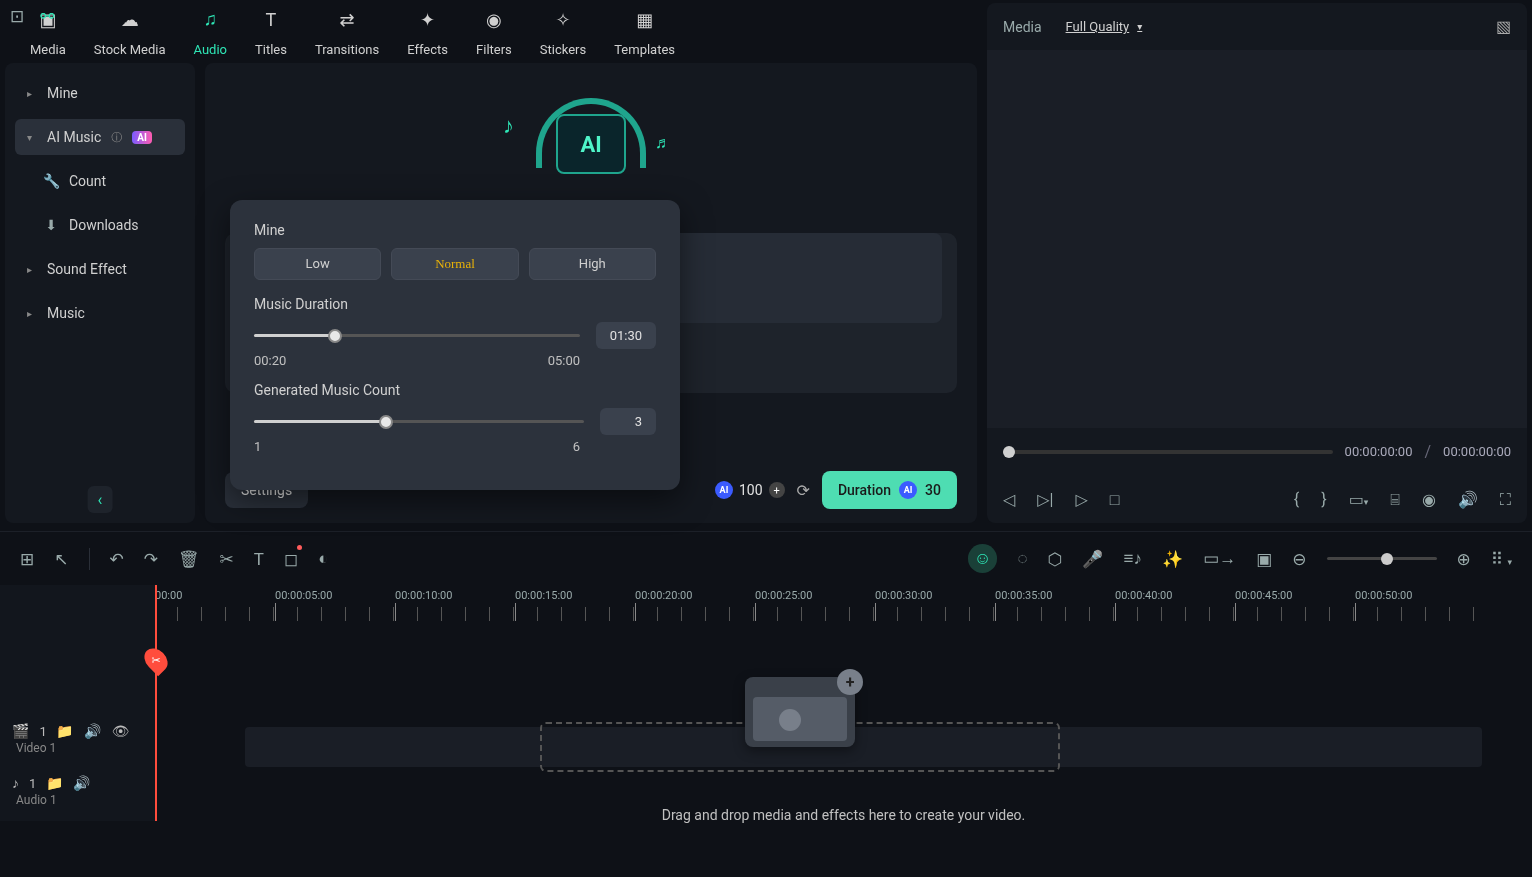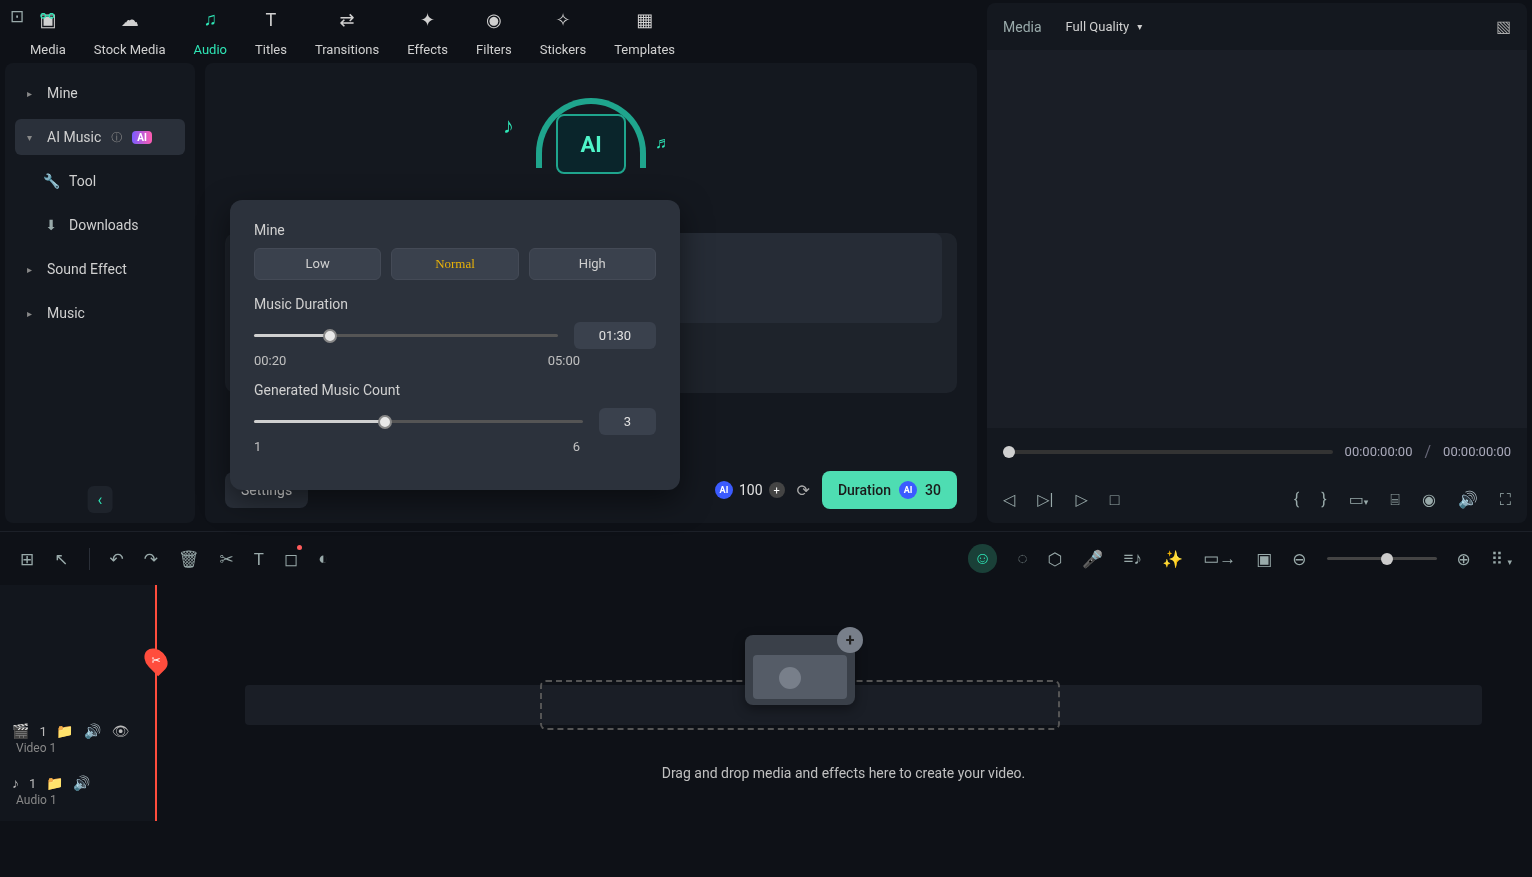--- a/index.html
+++ b/index.html
@@ -48,28 +48,28 @@
   
   .popup { position: absolute; left: 230px; top: 200px; width: 450px; background: #2c323c; border-radius: 12px; padding: 22px 24px; box-shadow: 0 10px 30px rgba(0,0,0,0.5); z-index: 50;}
   .pop-label { font-size: 14px; color: #d0d0d0; margin-bottom: 10px;}
   .tempo-row { display: flex; gap: 10px; margin-bottom: 16px;}
   .tempo-btn { flex: 1; background: #3a414d; border-radius: 6px; padding: 7px 2px; text-align: center; font-size: 13px; color: #d0d0d0; cursor: pointer; border: 1px solid #444a56;}
   .tempo-btn.active { color: #eab308; font-family: Liberation Serif, serif; }
   .slider-row { display: flex; align-items: center; gap: 16px; margin-bottom: 4px;}
   .slider-track { flex: 1; height: 3px; background: #555; border-radius: 2px; position: relative;}
   .slider-fill { position: absolute; height: 3px; background: #d0d0d0; border-radius: 2px; left: 0;}
   .slider-thumb { position: absolute; width: 14px; height: 14px; background: #e8e8e8; border: 2px solid #888; border-radius: 50%; top: 50%; transform: translate(-50%,-50%);}
-  .slider-value { background: #3a414d; border-radius: 6px; padding: 6px 25px; font-size: 13px; color: #e0e0e0; min-width: 56px; text-align: right;}
+  .slider-value { background: #3a414d; border-radius: 6px; padding: 6px 14px; font-size: 13px; color: #e0e0e0; min-width: 56px; text-align: right;}
   .slider-minmax { display: flex; justify-content: space-between; font-size: 13px; color: #c0c0c0; margin-bottom: 14px; padding-right: 76px;}
   
   
   .player { width: 540px; background: #14181f; border-radius: 8px; height: 520px; display: flex; flex-direction: column; margin-top: -60px;}
   .player-header { display: flex; align-items: center; gap: 14px; padding: 10px 16px;}
   .player-header .pl-label { font-size: 14px; color: #9aa;}
-  .quality-dd { display: flex; align-items: center; gap: 8px; padding: 6px 10px; border-radius: 4px; font-size: 13px; color: #d0d0d0;}
+  .quality-dd { display: flex; align-items: center; gap: 8px; padding: 6px 10px; border-radius: 4px; font-size: 13px; color: #d0d0d0; text-decoration: underline;}
   .snap-btn { margin-left: auto; color: #aaa; cursor: pointer;}
   .player-canvas { flex: 1; background: #1a1e26;}
   .player-controls { padding: 14px 16px;}
   .playhead-row { display: flex; align-items: center; gap: 12px; margin-bottom: 29px;}
   .ph-track { flex: 1; height: 4px; background: #333; border-radius: 2px; position: relative;}
   .ph-thumb { position: absolute; width: 12px; height: 12px; background: #d0d0d0; border-radius: 50%; top: 50%; left: 0%; transform: translate(0%,-50%);}
   .time { font-size: 13px; color: #aab;}
   .time-sep { color: #667;}
   .transport-row { display: flex; align-items: center; gap: 22px;}
   .tctrl { color: #9aa; cursor: pointer; font-size: 16px;}
@@ -161,21 +161,21 @@
         <span>Mine</span>
       </div>
     <div class="side-item selected">
         <span class="chev">▾</span>
         <span>AI Music</span> 
         <span style="font-size:11px;color:#888;">ⓘ</span> 
         <span class="ai-badge">AI</span>
       </div>
     <div class="side-item" style="padding-left:28px;">
         <span class="ico">🔧</span>
-        <span>Tool</span>
+        <span>Count</span>
       </div>
     <div class="side-item" style="padding-left:28px;">
         <span class="ico">⬇</span>
         <span>Downloads</span>
       </div>
     <div class="side-item">
         <span class="chev">▸</span>
         <span>Sound Effect</span>
       </div>
     <div class="side-item">
@@ -333,20 +333,33 @@
       <div class="th-row">
         <span class="th-ico">♪</span>
           <span>1</span>
         <span class="th-ico">📁</span>
         <span class="th-ico">🔊</span>
       </div>
       <div class="th-name">Audio 1</div>
     </div>
   </div>
   <div class="tl-right">
+    <div class="ruler" id="ruler">
+        <div class="ruler-seg">00:00</div>
+        <div class="ruler-seg">00:00:05:00</div>
+        <div class="ruler-seg">00:00:10:00</div>
+        <div class="ruler-seg">00:00:15:00</div>
+        <div class="ruler-seg">00:00:20:00</div>
+        <div class="ruler-seg">00:00:25:00</div>
+        <div class="ruler-seg">00:00:30:00</div>
+        <div class="ruler-seg">00:00:35:00</div>
+        <div class="ruler-seg">00:00:40:00</div>
+        <div class="ruler-seg">00:00:45:00</div>
+        <div class="ruler-seg">00:00:50:00</div>
+      </div>
     <div class="playhead-line"></div>
     <div class="playhead-flag">
         <span>✂</span>
       </div>
     <div class="drop-zone-wrap">
       <div class="drop-bg"></div>
       <div class="drop-dashed"></div>
       <div class="media-card">
         <div class="media-card-inner">
             <div class="media-circle"></div>

